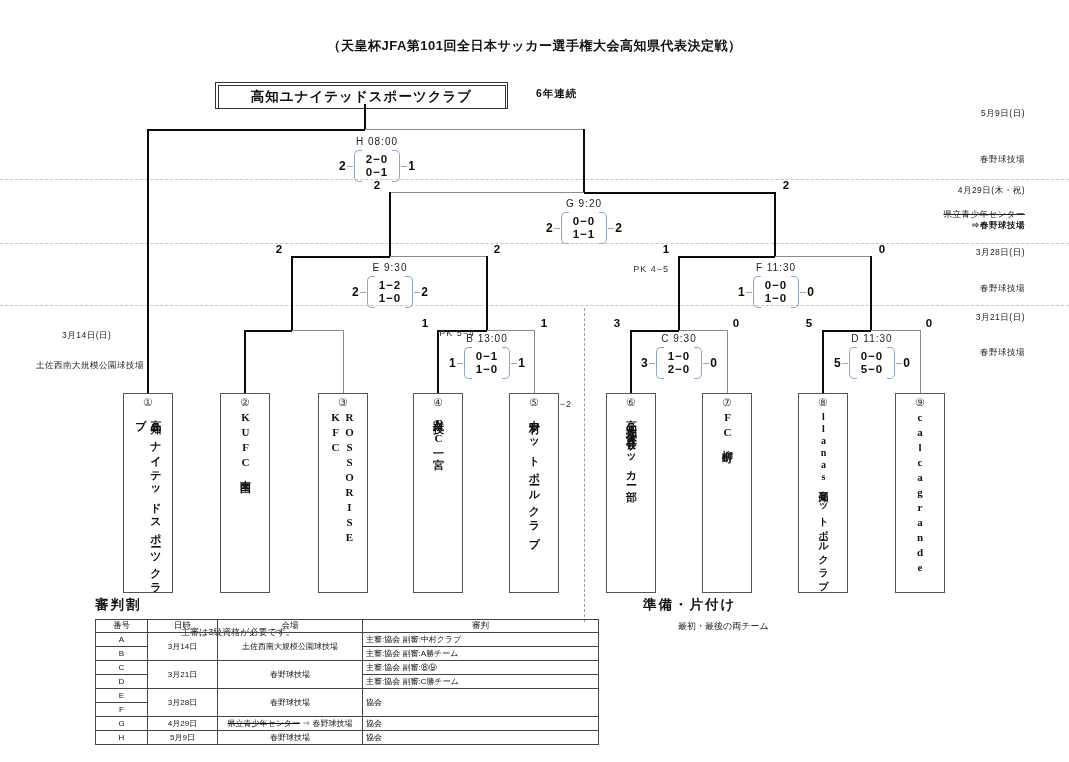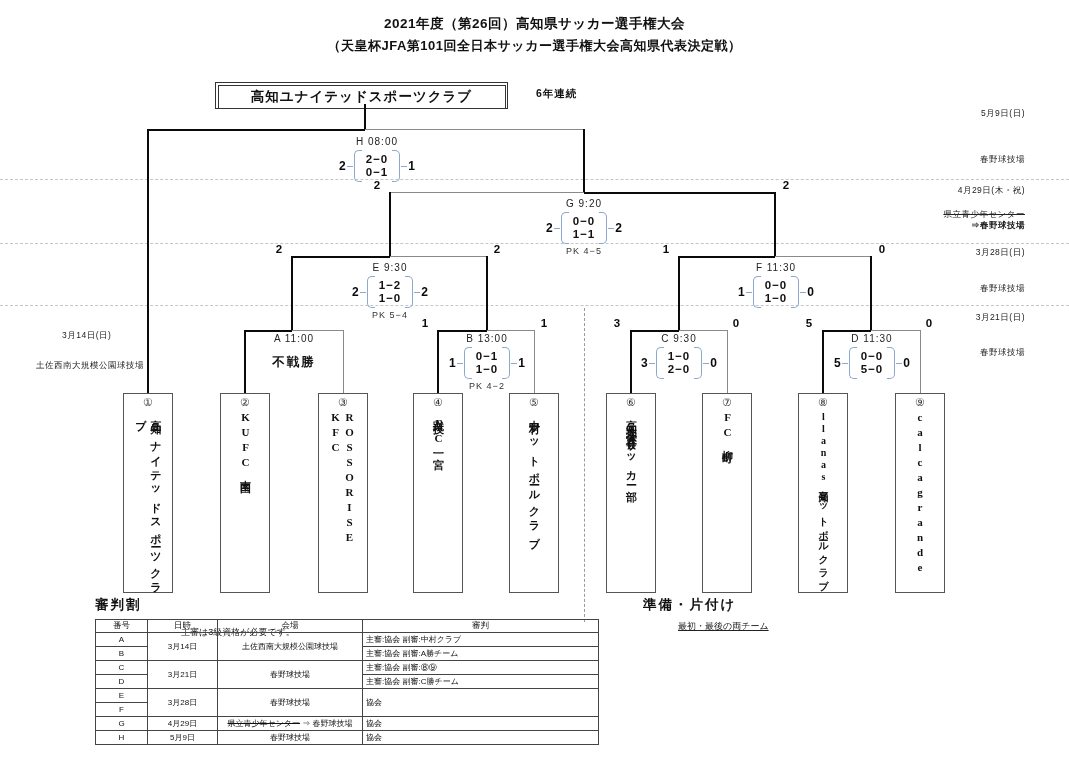--- a/index.html
+++ b/index.html
@@ -23,21 +23,21 @@
   
   .match{position:absolute;width:170px;text-align:center;}
   .mlabel{font-size:10px;color:#222;letter-spacing:1px;margin-bottom:3px;}
   .score{display:flex;align-items:center;justify-content:center;}
   .agg{font-weight:bold;font-size:12px;color:#0a0a0a;}
   .tick{width:6px;height:0;border-top:1.4px solid #8CA8CC;margin:0 1px;}
   .brk{width:7px;align-self:stretch;}
   .brk.l{border:1.4px solid #8CA8CC;border-right:none;border-radius:5px 0 0 5px;margin-right:-4px;}
   .brk.r{border:1.4px solid #8CA8CC;border-left:none;border-radius:0 5px 5px 0;margin-left:-4px;}
   .legs{display:flex;flex-direction:column;padding:3px 8px;font-weight:bold;font-size:11.5px;line-height:13px;letter-spacing:1px;}
-  .pk{font-size:9px;color:#333;margin-top:2px;letter-spacing:1px;}
+  .pk{font-size:9px;color:#333;margin-top:20px;letter-spacing:1px;text-align:right;}
   .walkover{font-weight:bold;font-size:12.5px;letter-spacing:2px;margin-top:10px;}
   .endagg{position:absolute;transform:translateX(-50%);font-weight:bold;font-size:11.5px;color:#0a0a0a;}
   
   .rlab{position:absolute;left:925px;width:100px;text-align:right;font-size:8.5px;color:#222;letter-spacing:.5px;}
   .llab{position:absolute;font-size:8.5px;color:#222;letter-spacing:.5px;}
   .strike{text-decoration:line-through;}
   .boldtxt{font-weight:bold;}
   
   .tbox{position:absolute;top:393px;width:50px;height:200px;border:1.2px solid #555;background:#fff;
         display:flex;flex-direction:column;align-items:center;padding-top:2px;box-sizing:border-box;}
@@ -53,21 +53,20 @@
   table.ref th,table.ref td{border:1px solid #444;height:13px;padding:0 3px;text-align:center;
             overflow:hidden;white-space:nowrap;}
   table.ref th{font-size:8.5px;font-weight:normal;height:12px;}
   table.ref td.lft{text-align:left;}
 </style>
 </head>
 <body>
 
 <div id="page">
 
-  <div class="title">2021年度（第26回）高知県サッカー選手権大会</div>
   <div class="subtitle">（天皇杯JFA第101回全日本サッカー選手権大会高知県代表決定戦）</div>
 
   <div class="dash-h" style="top:179px;"></div>
   <div class="dash-h" style="top:243px;"></div>
   <div class="dash-h" style="top:305px;"></div>
   <div class="dash-v" style="left:584px;top:308px;height:314px;"></div>
 
   <div class="champ">
     <div class="champ-in">高知ユナイテッドスポーツクラブ</div>
   </div>
@@ -166,24 +165,20 @@
       <span class="legs">
         <span>0−0</span>
         <span>1−0</span>
       </span>
       <span class="brk r"></span>
       <span class="tick"></span>
       <span class="agg">0</span>
     </div>
   </div>
 
-  <div class="match" style="left:209px;top:333px;">
-    <div class="mlabel">A 11:00</div>
-    <div class="walkover">不戦勝</div>
-  </div>
 
   <div class="match" style="left:402px;top:333px;">
     <div class="mlabel">B 13:00</div>
     <div class="score">
       <span class="agg">1</span>
       <span class="tick"></span>
       <span class="brk l"></span>
       <span class="legs">
         <span>0−1</span>
         <span>1−0</span>
@@ -349,15 +344,15 @@
     <tr>
       <td>H</td>
       <td>5月9日</td>
       <td>春野球技場</td>
       <td class="lft">協会</td>
     </tr>
   </tbody>
     </table>
 
   <div class="sec-title" style="left:643px;top:596px;">準備・片付け</div>
-  <div class="sec-note" style="left:678px;top:620px;text-decoration:underline;">最初・最後の両チーム</div>
+  <div class="sec-note" style="left:678px;top:620px;">最初・最後の両チーム</div>
 
 </div>
 
 </body></html>

